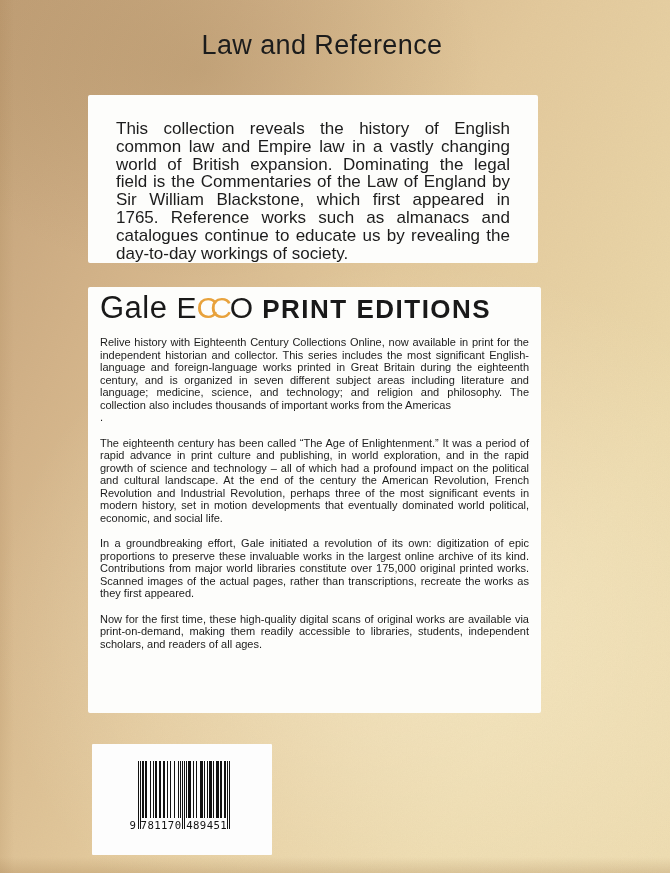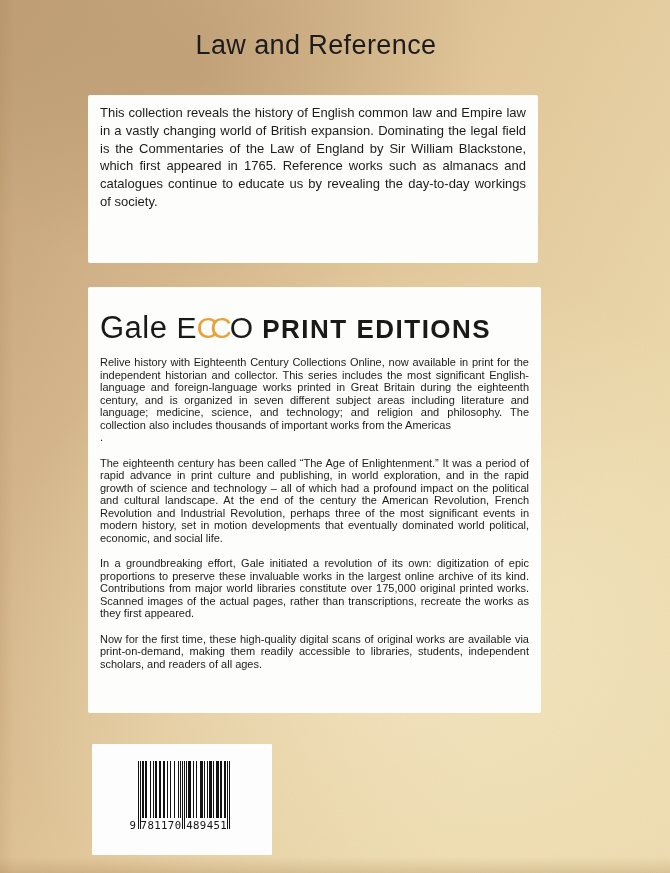--- a/index.html
+++ b/index.html
@@ -10,42 +10,42 @@
     font-family:"Liberation Sans",sans-serif;
     background:
       linear-gradient(to top, rgba(146,106,58,0.22) 0px, rgba(146,106,58,0) 16px),
       linear-gradient(to right, rgba(146,106,58,0.12) 0px, rgba(146,106,58,0) 14px),
       radial-gradient(90% 60% at 62% 72%, rgba(255,246,218,0.50), rgba(255,246,218,0) 70%),
       radial-gradient(70% 40% at 30% 8%, rgba(120,85,45,0.18), rgba(120,85,45,0) 60%),
       linear-gradient(118deg, var(--tan-dark,#c2a077) 0%, #d3b389 22%, #e3c99c 48%, #ecd9ab 78%, var(--tan-light,#eedcb0) 100%);
   }
   .texture{position:absolute;left:0;top:0;pointer-events:none;}
   .page-title{
-    position:absolute;left:90px;top:30px;width:452px;
+    position:absolute;left:96px;top:30px;width:452px;
     margin:0;text-align:center;
     font-size:27px;font-weight:400;letter-spacing:0.4px;
     color:var(--ink,#1c1c1c);
   }
   .panel{
     position:absolute;left:88px;
     background:var(--panel,#fdfdfb);
     border-radius:2px;
     color:var(--ink,#1c1c1c);
   }
   .panel-summary{
     top:95px;width:450px;height:168px;
     box-sizing:border-box;padding:9px 12px;
   }
   .panel-summary p{
-    margin:0;font-size:13px;line-height:17.8px;
+    margin:16px;font-size:17px;line-height:17.8px;
     text-align:justify;
   }
   .panel-publisher{
     top:287px;width:453px;height:426px;
-    box-sizing:border-box;padding:23px 12px;
+    box-sizing:border-box;padding:3px 12px;
   }
   .logo{
     display:flex;align-items:baseline;
     margin:0 0 10px 0;white-space:nowrap;
   }
   .lg-gale{font-size:31px;font-weight:500;letter-spacing:0.5px;color:#191919;}
   .lg-ecco{margin-left:9px;font-family:Liberation Sans, sans-serif;font-size:30px;color:#191919;}
   .lg-c{color:var(--accent,#e8a23c);}
   .lg-c1{margin-left:0px;}
   .lg-c2{margin-left:-8px;}

